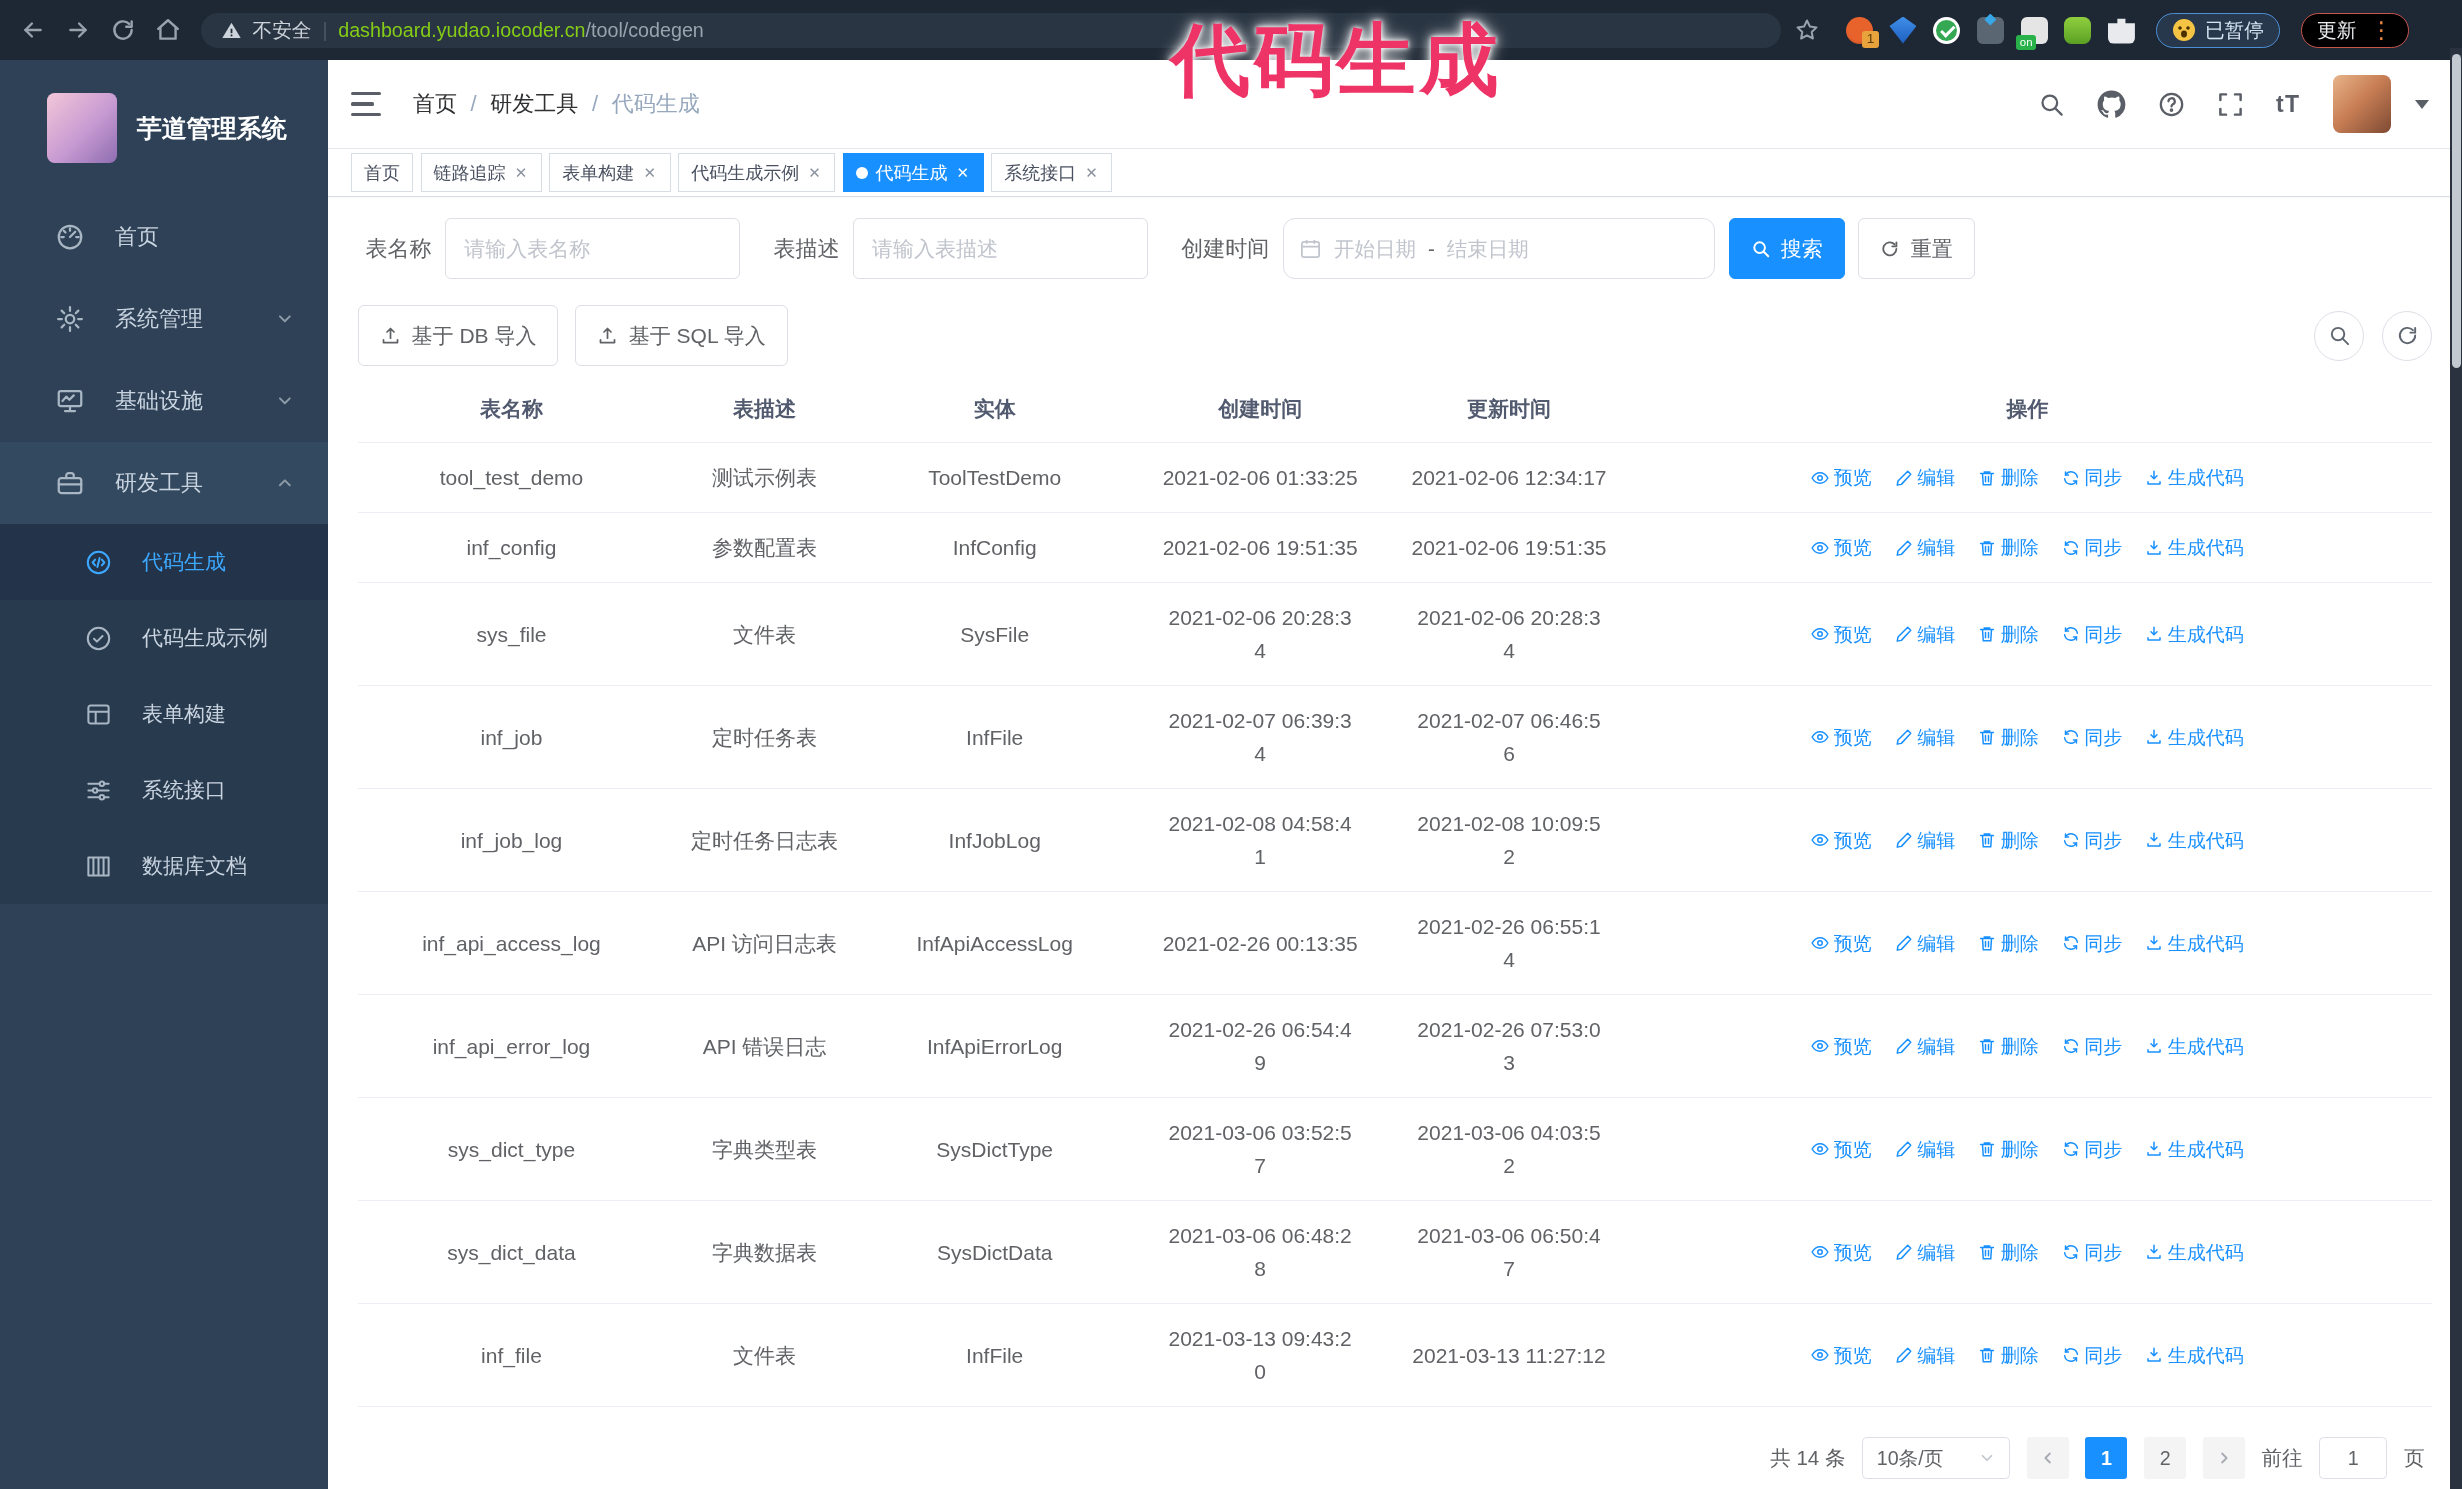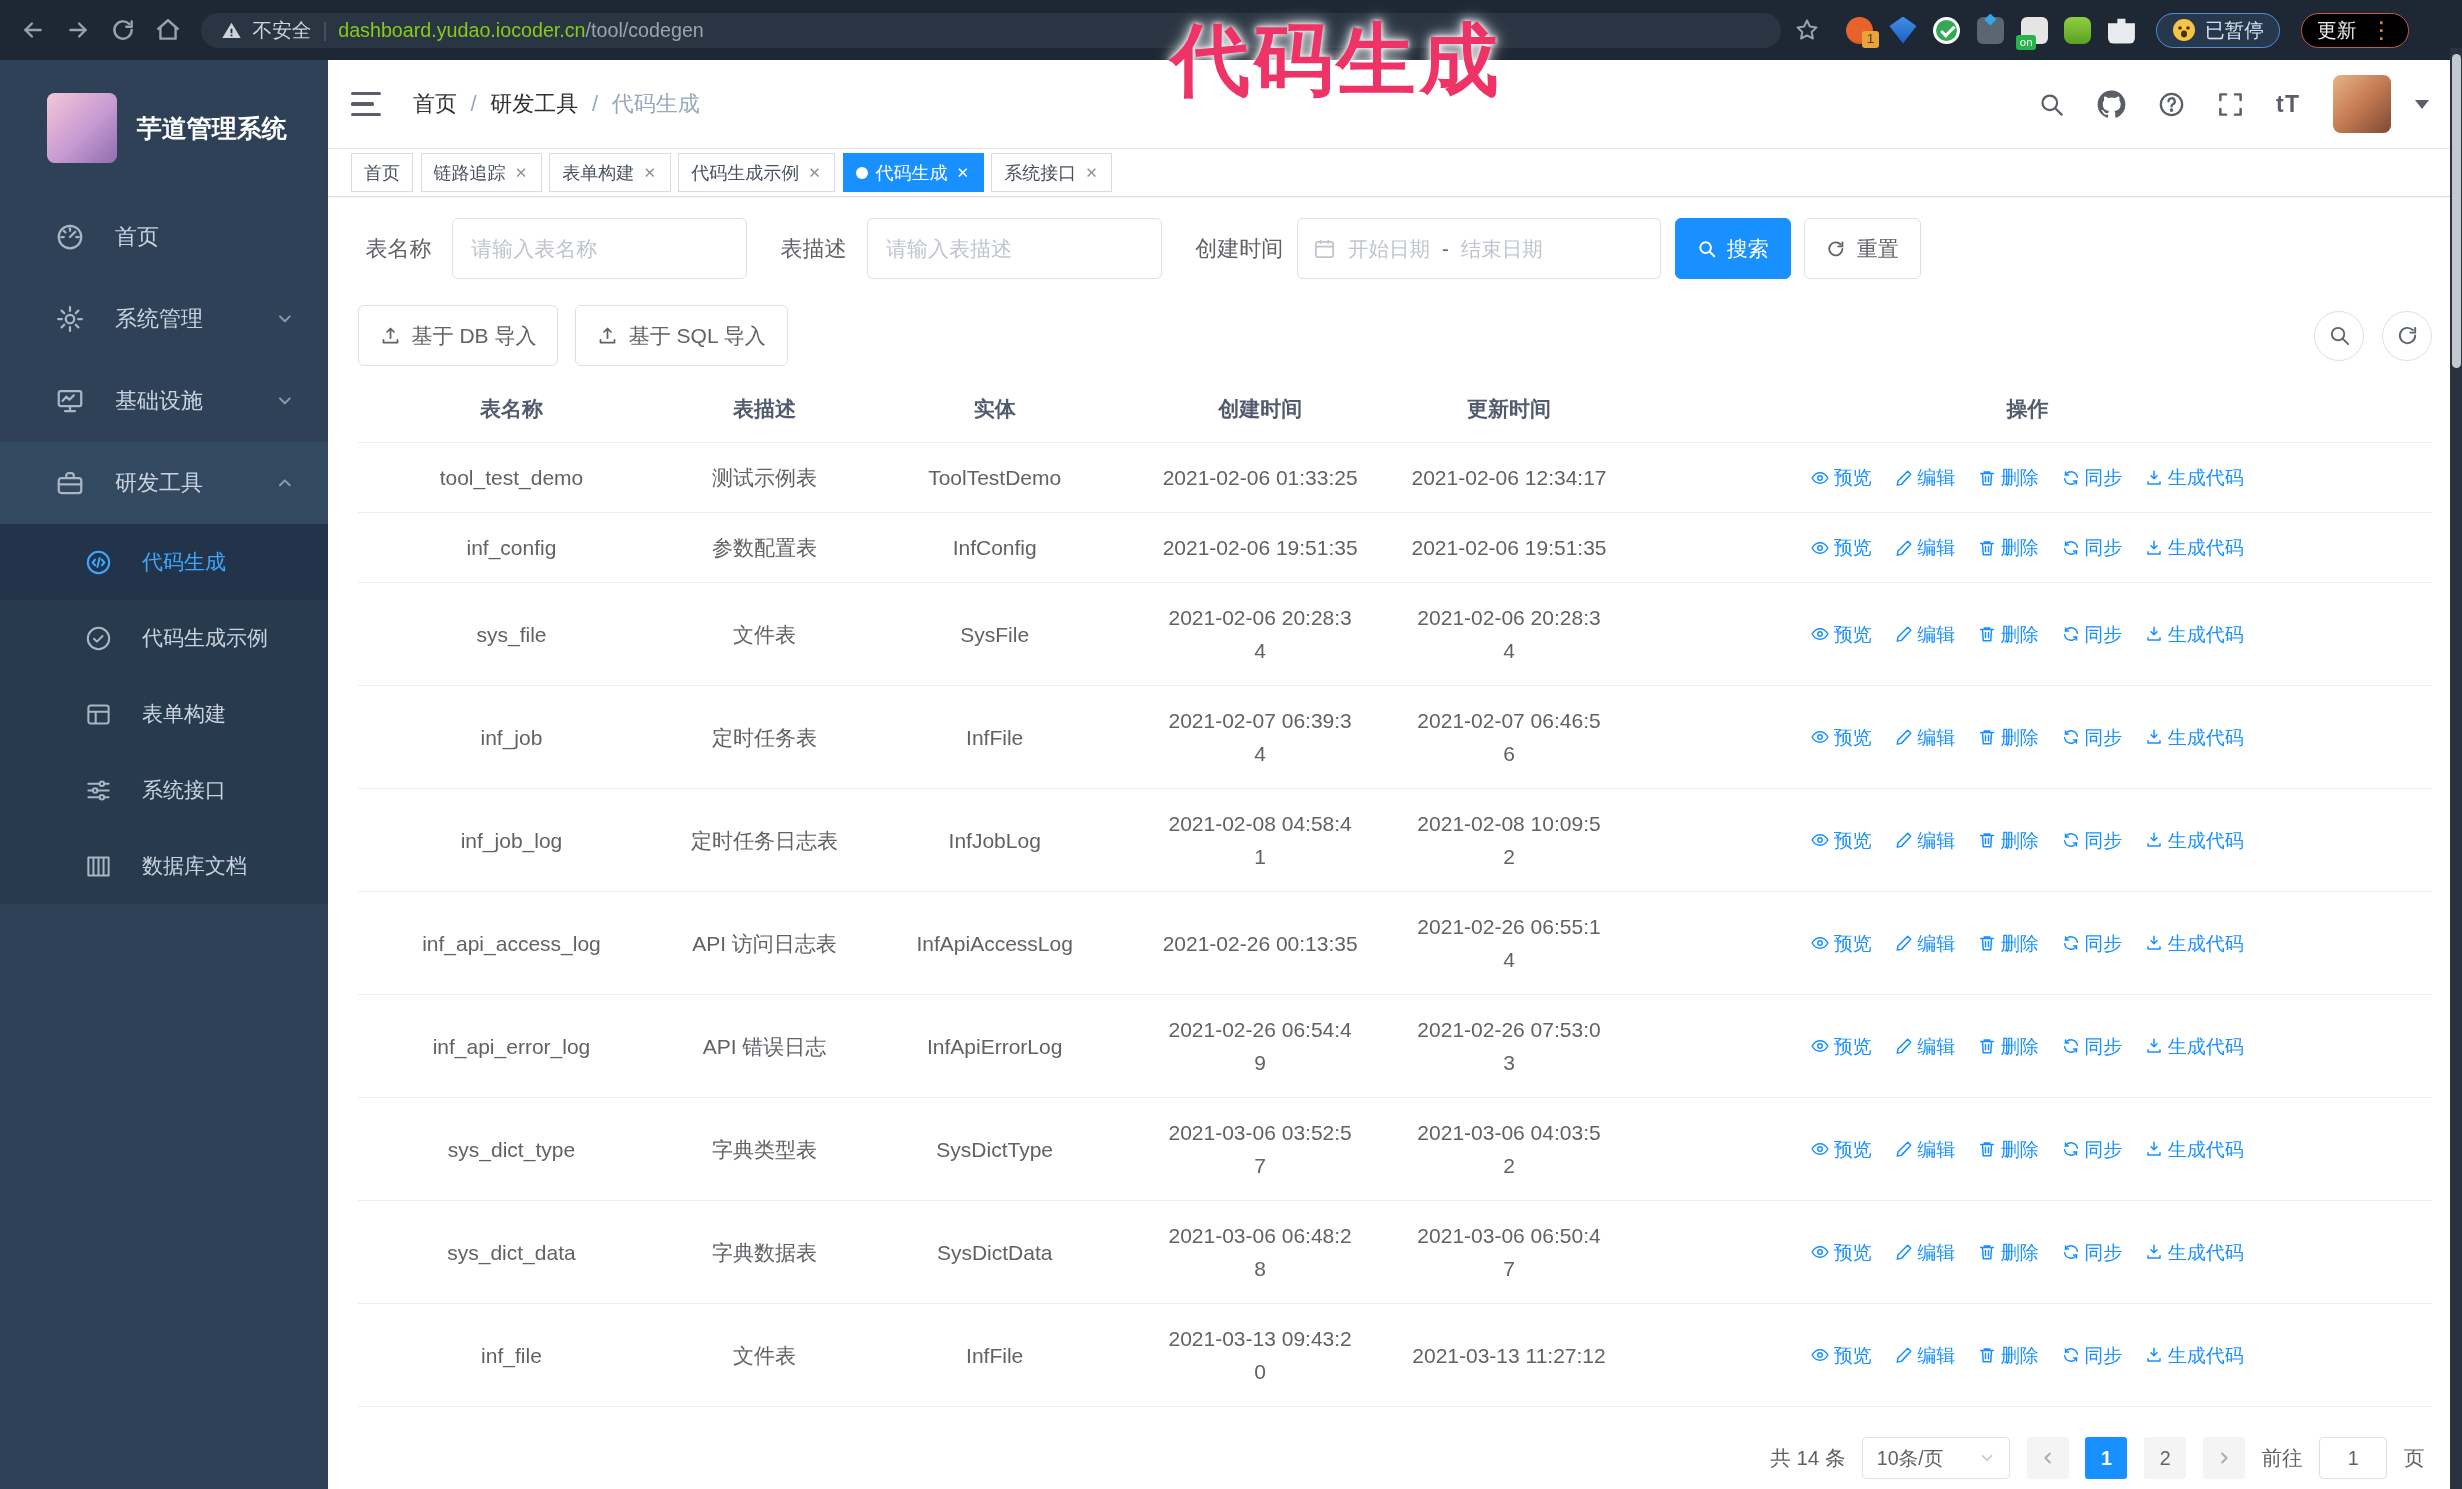--- a/index.html
+++ b/index.html
@@ -80,23 +80,23 @@
   .tag .dot { width:12px; height:12px; border-radius:50%; background:#fff; }
   .tag .tag-close { font-size:15px; color:#8a929e; padding:0 1.5px; }
   .tag.active { background:#1890ff; border-color:#1890ff; color:#fff; }
   .tag.active .tag-close { color:#fff; }
 
   
   .content { flex:1; padding:21px 30px 0 30px; position:relative; }
   .filter-row { display:flex; align-items:center; gap:13.6px; flex-wrap:nowrap; }
   .f-label { font-size:22px; color:#606266; margin-left:19.7px; white-space:nowrap; }
   .f-label:first-child { margin-left:7.6px; }
-  .f-input { width:295px; height:61px; border:0.8px solid #dcdfe6; border-radius:6px; font-size:21px; color:#606266; padding:12px 18px; outline:none; font-family:inherit;margin-left:7px; }
+  .f-input { width:295px; height:61px; border:0.8px solid #dcdfe6; border-radius:6px; font-size:21px; color:#606266; padding:12px 18px; outline:none; font-family:inherit; }
   .f-input::placeholder { color:#c0c4cc; }
-  .date-box { width:364px; height:61px; border:0.8px solid #dcdfe6; border-radius:6px; display:flex; align-items:center; gap:12px; padding:0 15px; color:#c0c4cc; font-size:20.5px; }
+  .date-box { width:432px; height:61px; border:0.8px solid #dcdfe6; border-radius:12px; display:flex; align-items:center; gap:12px; padding:0 15px; color:#c0c4cc; font-size:20.5px; }
   .date-box .dsep { color:#606266; }
   .btn { height:61px; border-radius:6px; display:inline-flex; align-items:center; gap:10.6px; font-size:21px; padding:8px 21px; border:0.8px solid #dcdfe6; background:#fff; color:#606266; white-space:nowrap; }
   .btn.primary { background:#1890ff; border-color:#1890ff; color:#fff; }
   .toolbar-row { margin-top:26px; display:flex; align-items:center; gap:16.7px; }
   .round-btns { margin-left:auto; display:flex; gap:18px; }
   .round-btn { width:50px; height:50px; border-radius:50%; border:0.8px solid #dcdfe6; background:#fff; color:#5f6670; display:flex; align-items:center; justify-content:center; }
 
   
   table.grid { width:100%; border-collapse:collapse; margin-top:9px; table-layout:fixed; }
   .grid th { font-size:21px; font-weight:700; color:#515a6e; padding:19.7px 0; border-bottom:0.8px solid #ebeef5; text-align:center; }

